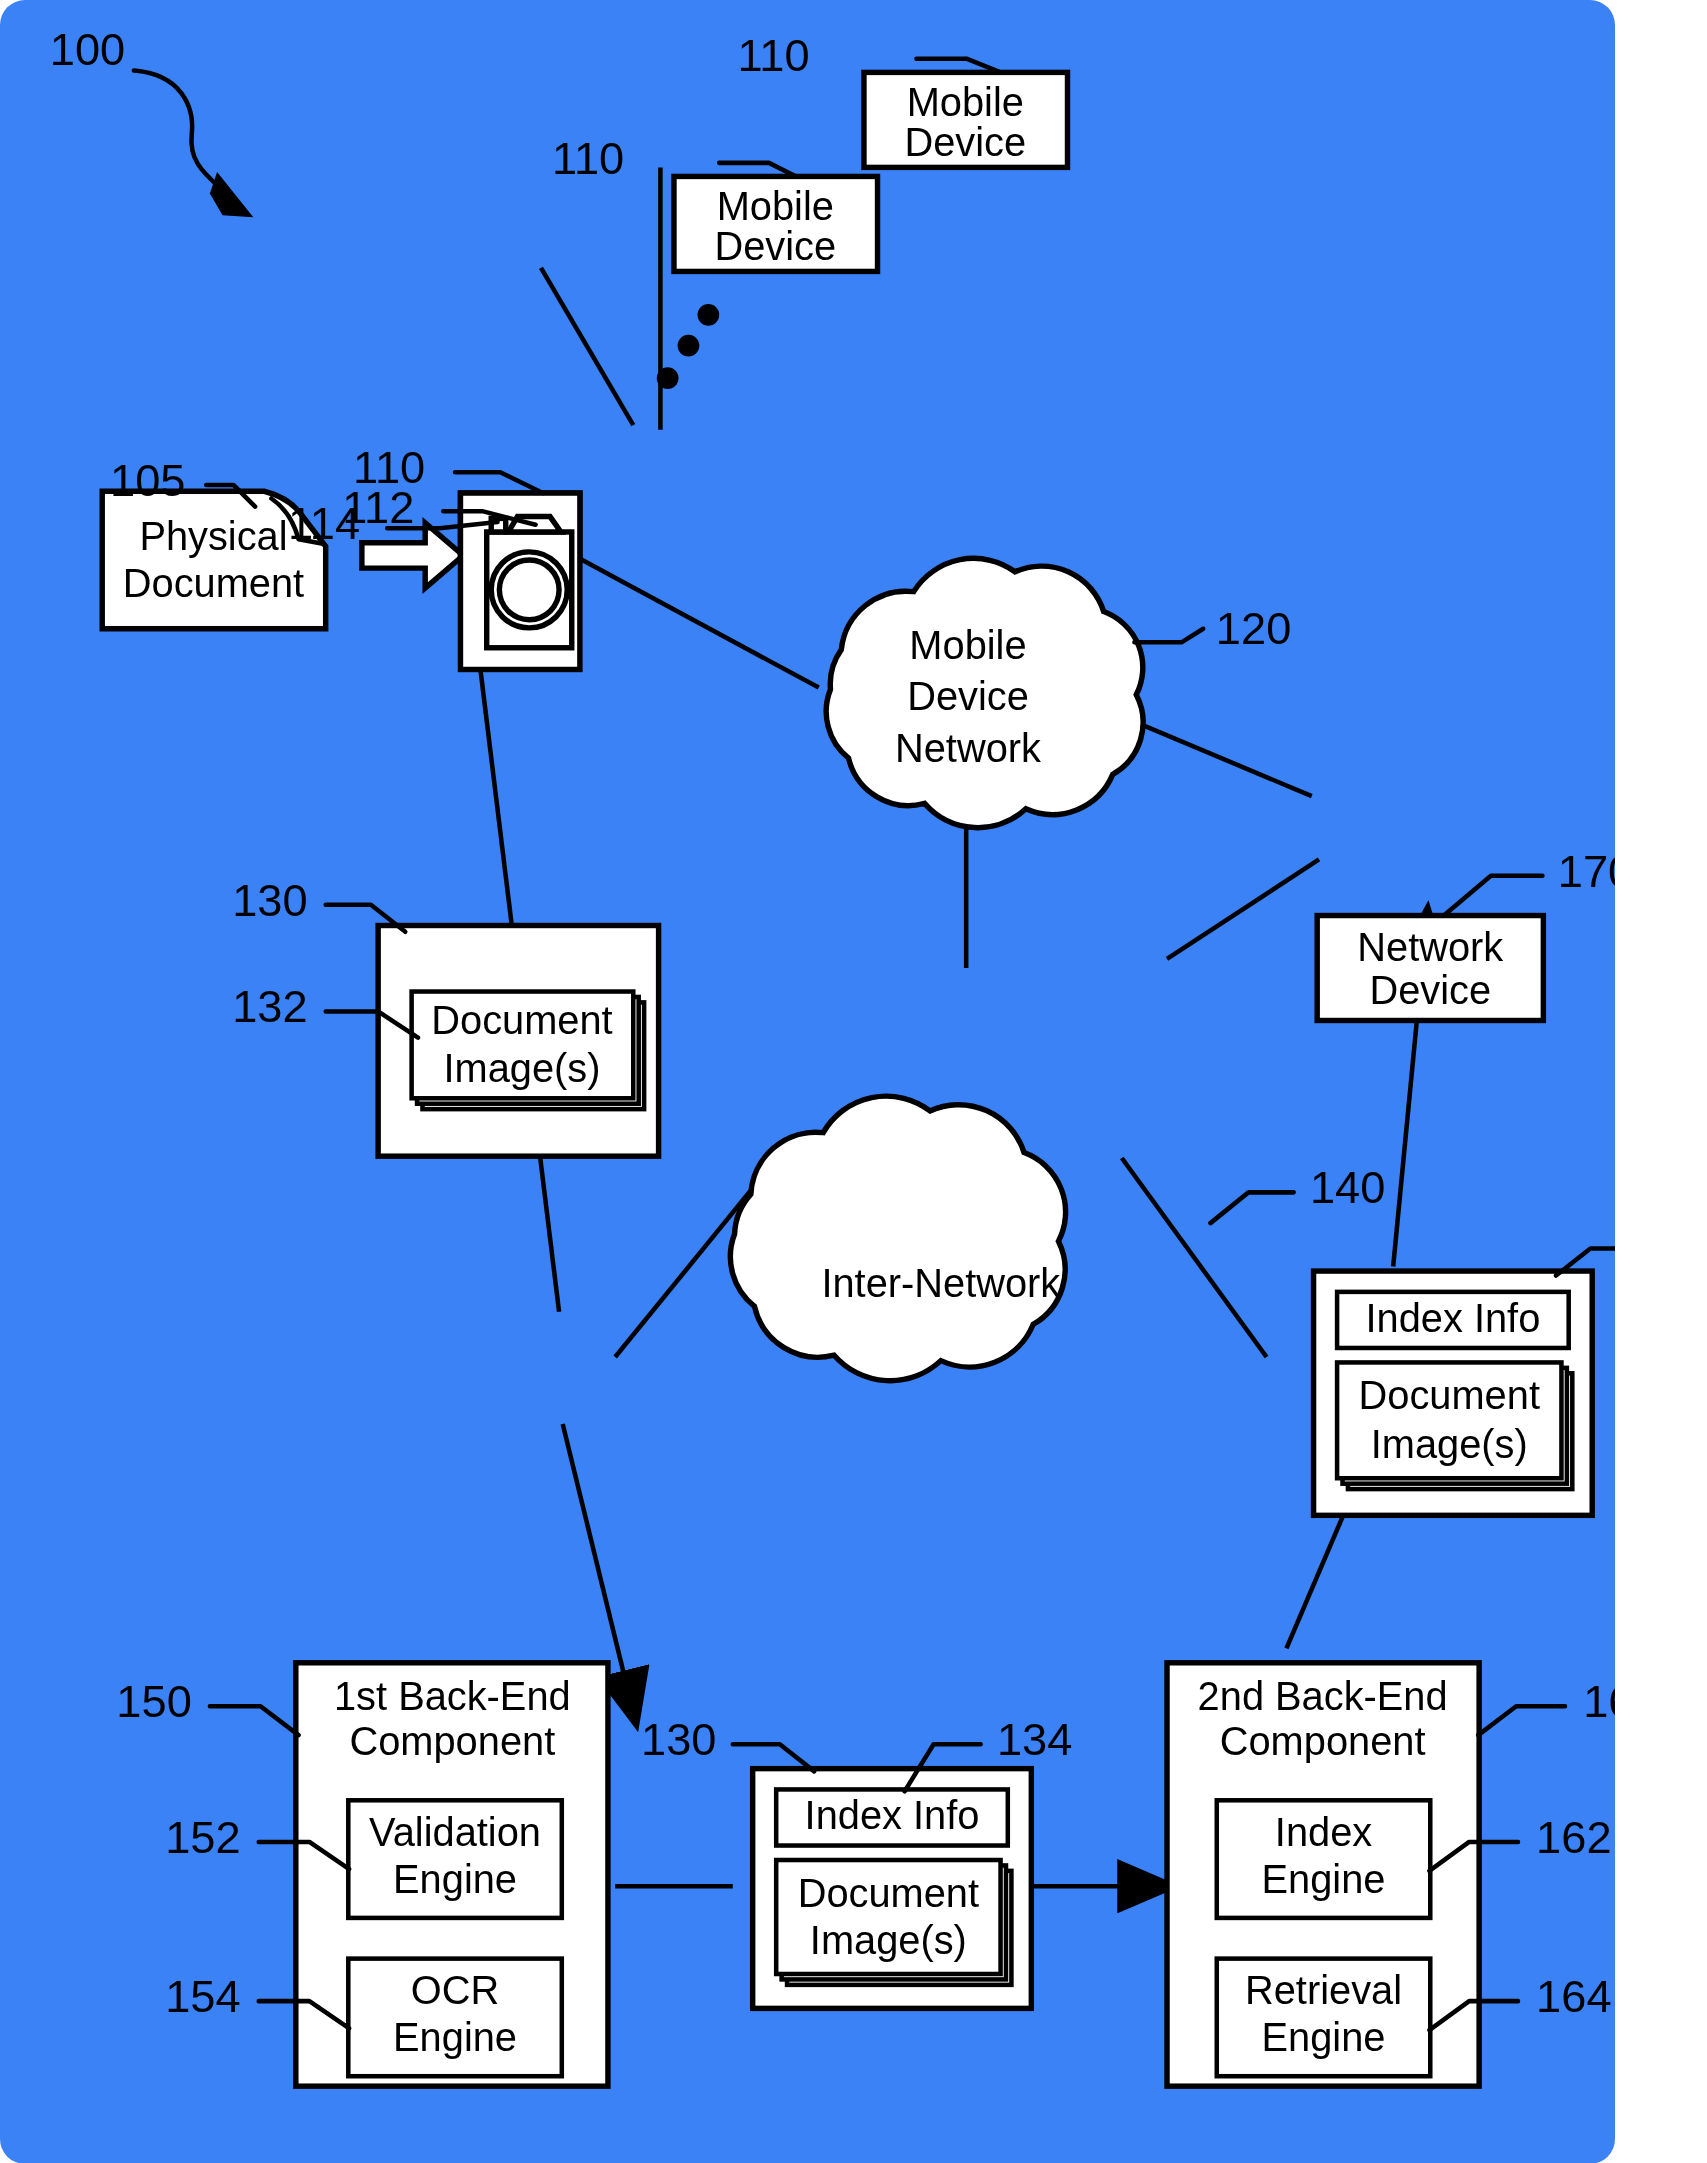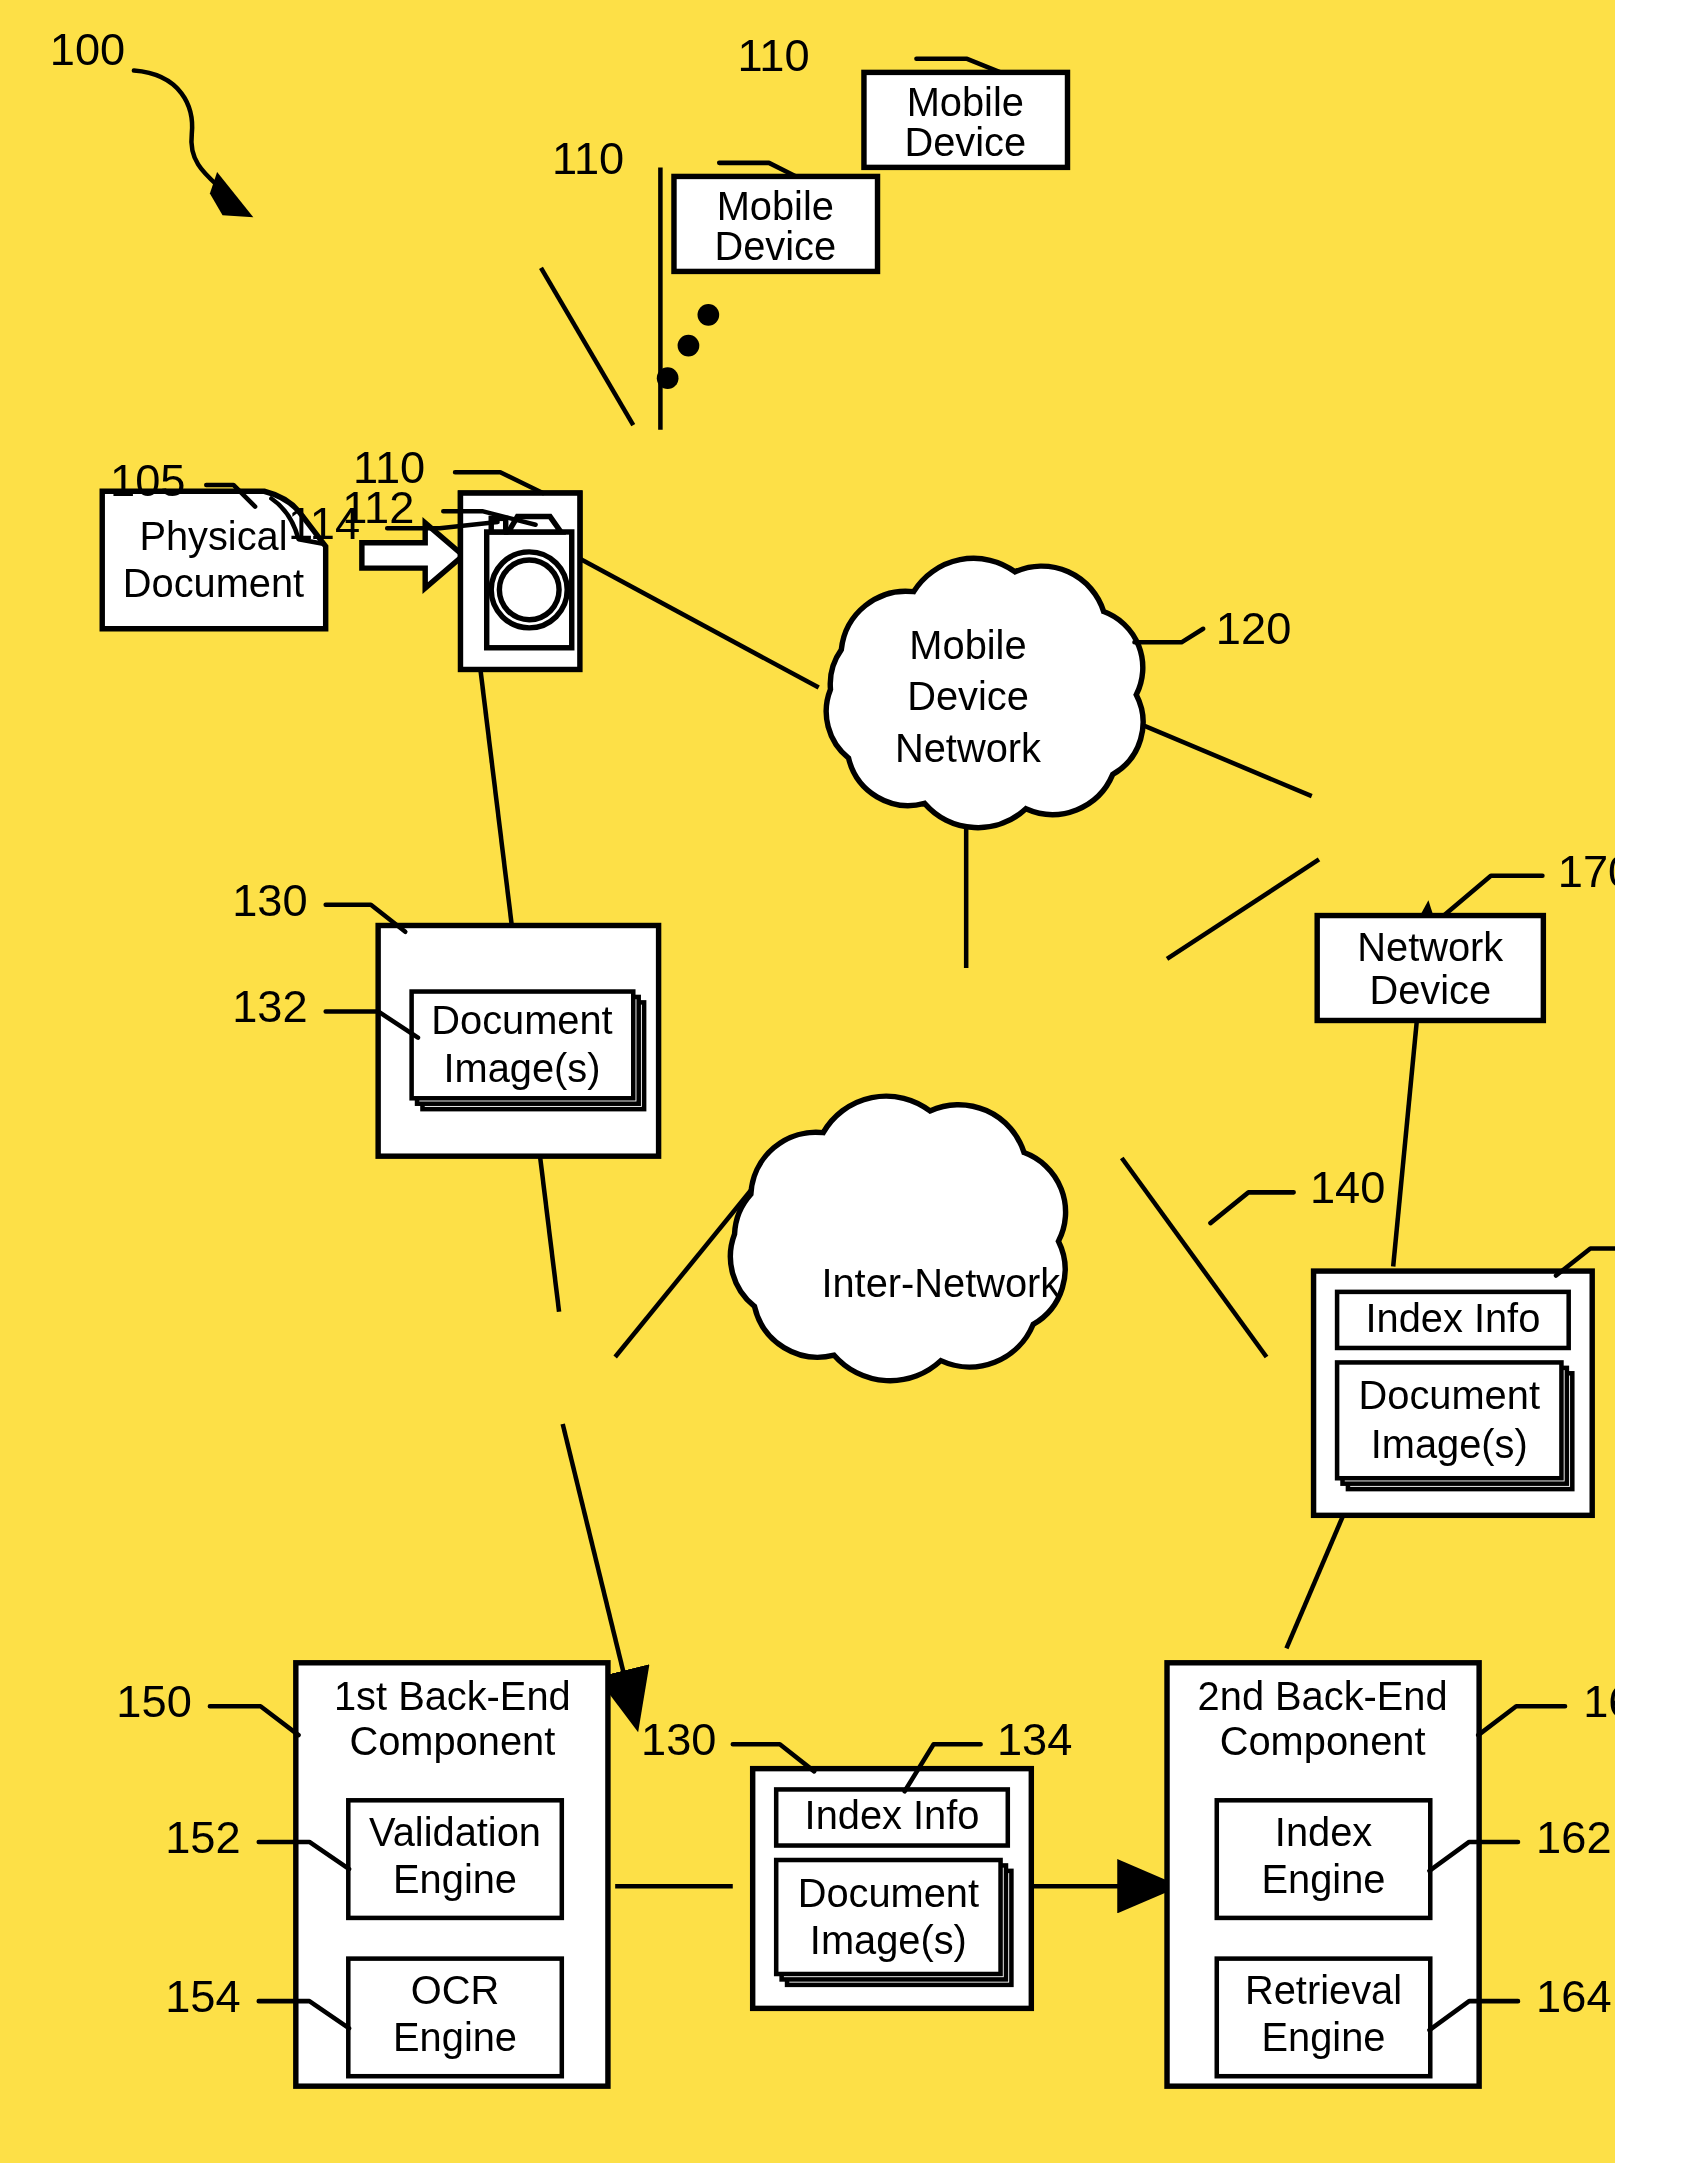--- a/index.html
+++ b/index.html
@@ -9,22 +9,23 @@
     background: #ffffff;
   }
   body {
     font-family: "Liberation Sans", sans-serif;
     color: #000000;
   }
   #figure-root {
     position: relative;
     width: 1615px;
     height: 2164px;
-    background: #fde047;
+    background: #3b82f6;
     overflow: hidden;
+    border-radius: 25px;
   }
   #figure-svg {
     position: absolute;
     left: 0;
     top: 0;
     width: 1708px;
     height: 2164px;
   }
   .lbl {
     font-family: "Liberation Sans", sans-serif;

